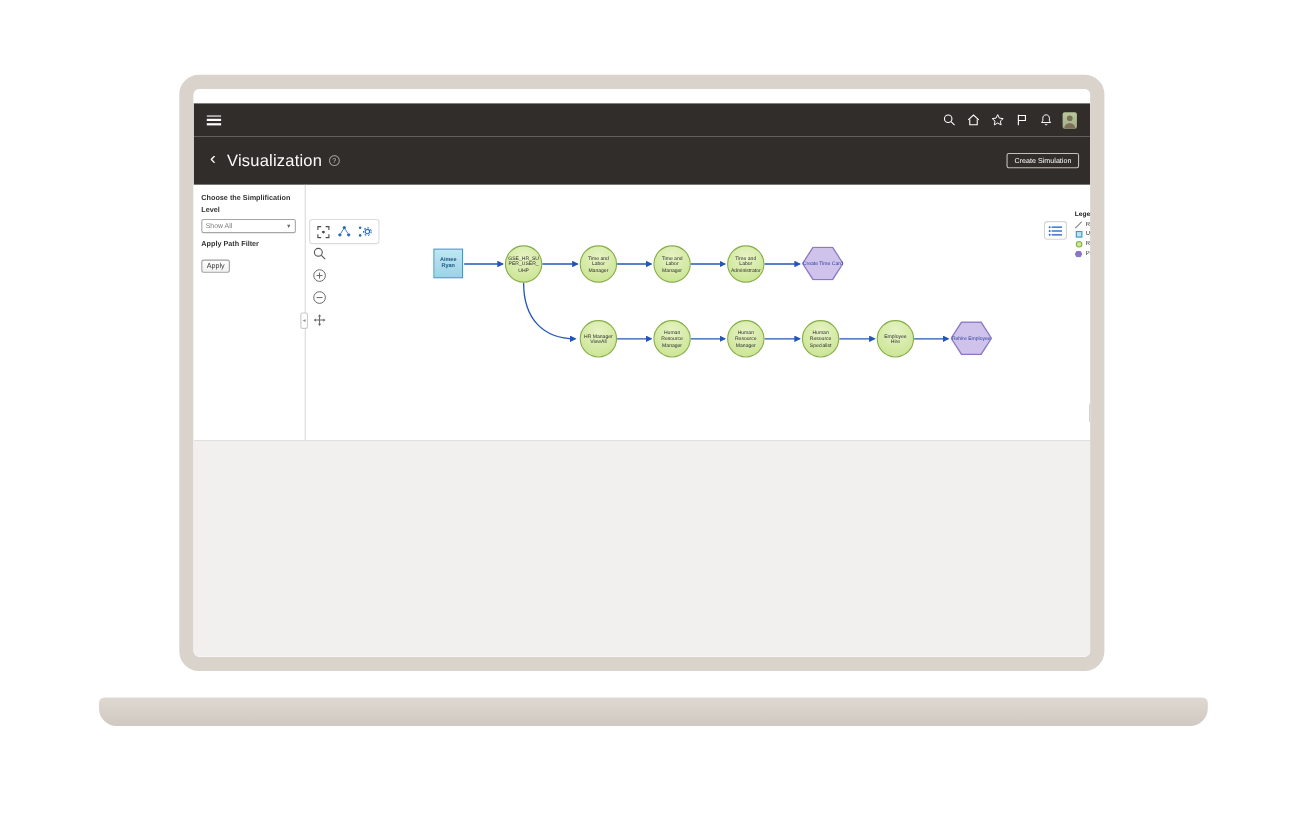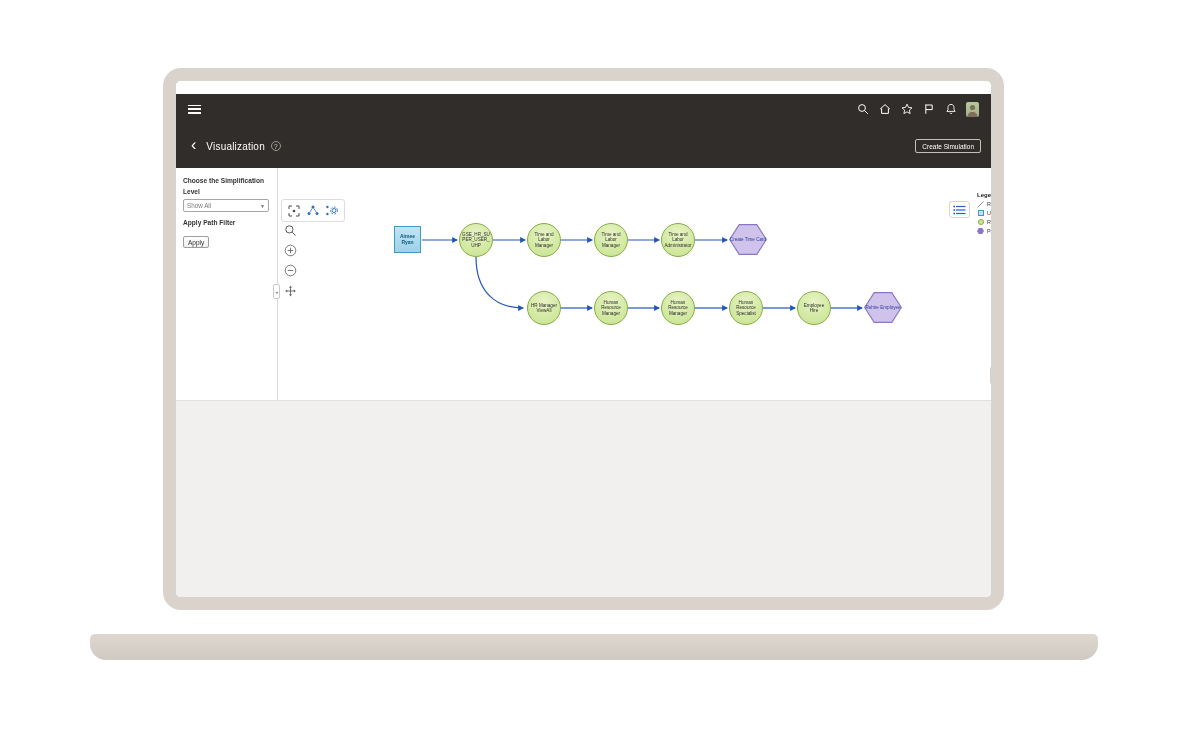--- a/index.html
+++ b/index.html
@@ -38,21 +38,21 @@
   .tb-icon { width:13px; height:13px; display:flex; align-items:center; justify-content:center; }
   .tb-icon svg { display:block; }
   .avatar {
     width:13px; height:15px; border-radius:2px; overflow:hidden;
     background:linear-gradient(#b8c79c,#9fae85); position:relative;
   }
   .avatar svg { display:block; }
 
   .pagebar { height:44px; background:#312d2a; display:flex; align-items:center; padding:0 10px; color:#fff; }
   .back-chevron { color:#fff; font-size:16px; line-height:1; margin:0 10px 2px 5px; cursor:pointer; font-weight:400; }
-  .page-title { font-size:10px; font-weight:400; color:#fcfcfc; letter-spacing:0.2px; }
+  .page-title { font-size:15px; font-weight:400; color:#fcfcfc; letter-spacing:0.2px; }
   .help-badge {
     width:10px; height:10px; border:1px solid #9b968f; border-radius:50%;
     font-size:6.5px; color:#cfcbc5; display:flex; align-items:center; justify-content:center; margin-left:6px;
   }
   .create-sim-btn {
     margin-left:auto; font-size:6.5px; color:#fff; background:transparent;
     border:1px solid #c3bfba; border-radius:2px; padding:2.5px 6px; cursor:pointer;
     font-family:"Liberation Sans", sans-serif;
   }
 

